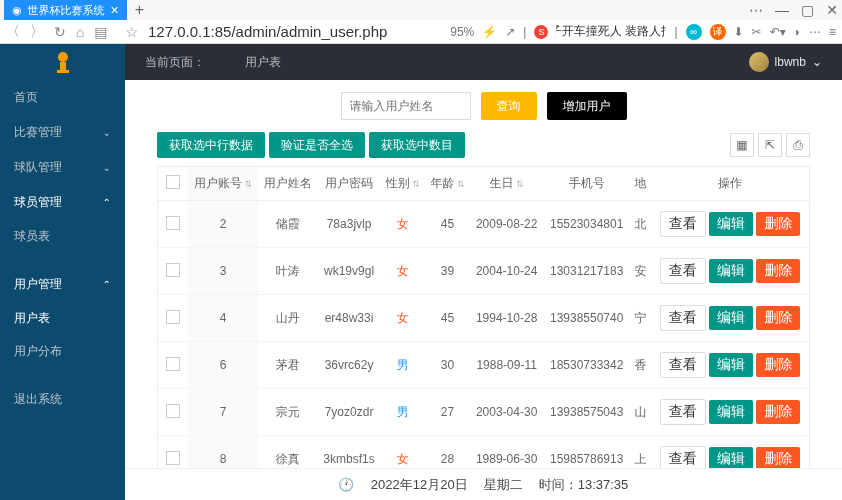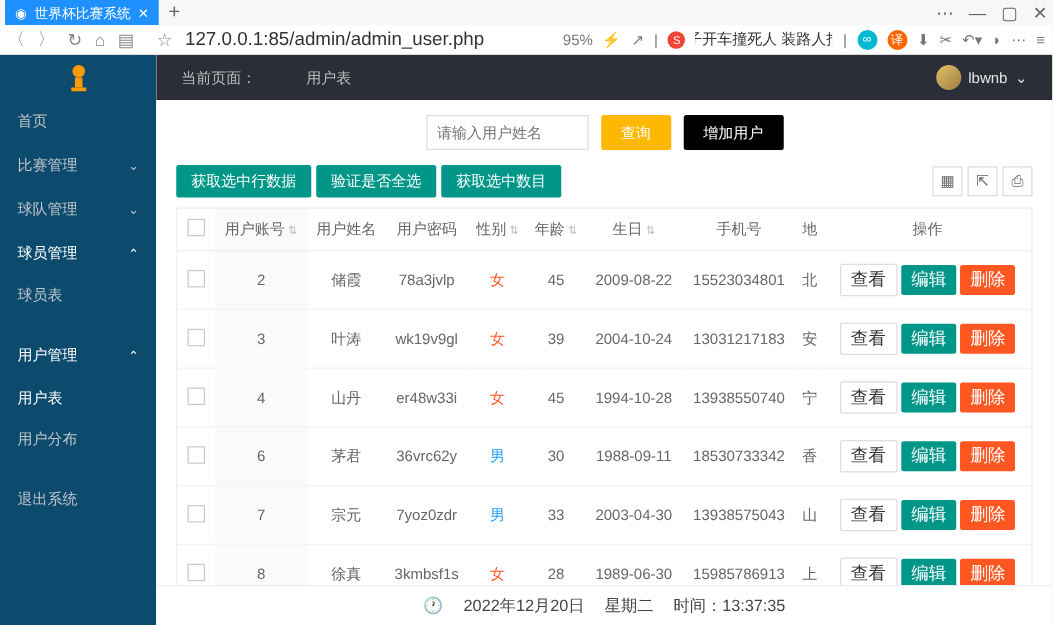--- a/index.html
+++ b/index.html
@@ -22,21 +22,21 @@
 .logo { height:36px; display:flex; align-items:center; justify-content:center; }
 .logo svg { fill:#ff9900; }
 .menu-item { padding:9px 14px; font-size:12px; display:flex; align-items:center; justify-content:space-between; cursor:pointer; }
 .sub-item { padding:8px 14px 8px 14px; font-size:12px; cursor:pointer; }
 .sub-item.active { color:#fff; }
 .chev { font-size:10px; }
 .main { flex:1; background:#f2f2f2; display:flex; flex-direction:column; overflow:hidden; }
 .topbar { height:36px; background:#2b2e37; display:flex; align-items:center; padding:0 20px; color:#bbb; font-size:12px; gap:40px; }
 .topbar-user { margin-left:auto; display:flex; align-items:center; gap:6px; color:#e5e5e5; }
 .avatar { width:20px; height:20px; border-radius:50%; background:linear-gradient(135deg,#e0c068,#a08040); }
-.content { padding:12px 16px; background:#fff; margin:0; flex:1; overflow:hidden; position:relative; }
+.content { padding:12px 32px; background:#fff; margin:0; flex:1; overflow:hidden; position:relative; }
 .search-row { display:flex; justify-content:center; gap:10px; margin-bottom:12px; }
 .search-input { width:130px; height:28px; border:1px solid #ddd; padding:0 8px; font-size:12px; }
 .btn { height:28px; padding:0 16px; border:none; border-radius:2px; font-size:12px; cursor:pointer; color:#fff; }
 .btn-warn { background:#ffb800; }
 .btn-primary { background:#000000; }
 .btn-green { background:#009688; height:26px; font-size:12px; padding:0 12px; }
 .action-row { display:flex; gap:4px; margin-bottom:8px; align-items:center; }
 .tool-right { margin-left:auto; display:flex; gap:4px; }
 .tool-btn { width:24px; height:24px; border:1px solid #ddd; background:#fff; display:flex; align-items:center; justify-content:center; color:#666; font-size:12px; }
 table { width:100%; border-collapse:collapse; font-size:12px; }
@@ -246,21 +246,21 @@
       <span class="sm-btn sm-teal">编辑</span>
       <span class="sm-btn sm-orange">删除</span>
     </td>
   </tr>
               <tr>
     <td><span class="chk"></span></td>
     <td class="col-id">7</td>
     <td>宗元</td>
     <td>7yoz0zdr</td>
     <td class="male">男</td>
-    <td>33</td>
+    <td>27</td>
     <td>2003-04-30</td>
     <td>13938575043</td>
     <td>山</td>
     <td>
       <span class="sm-btn">查看</span>
       <span class="sm-btn sm-teal">编辑</span>
       <span class="sm-btn sm-orange">删除</span>
     </td>
   </tr>
               <tr>

